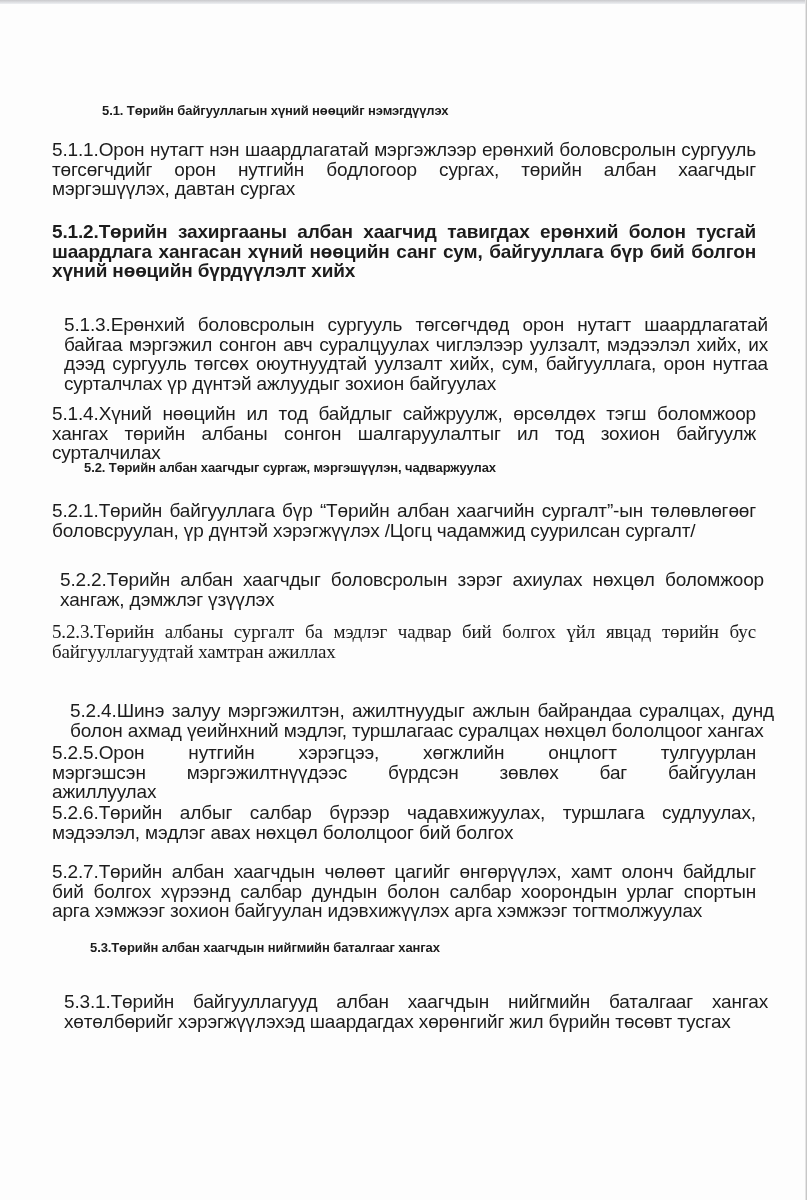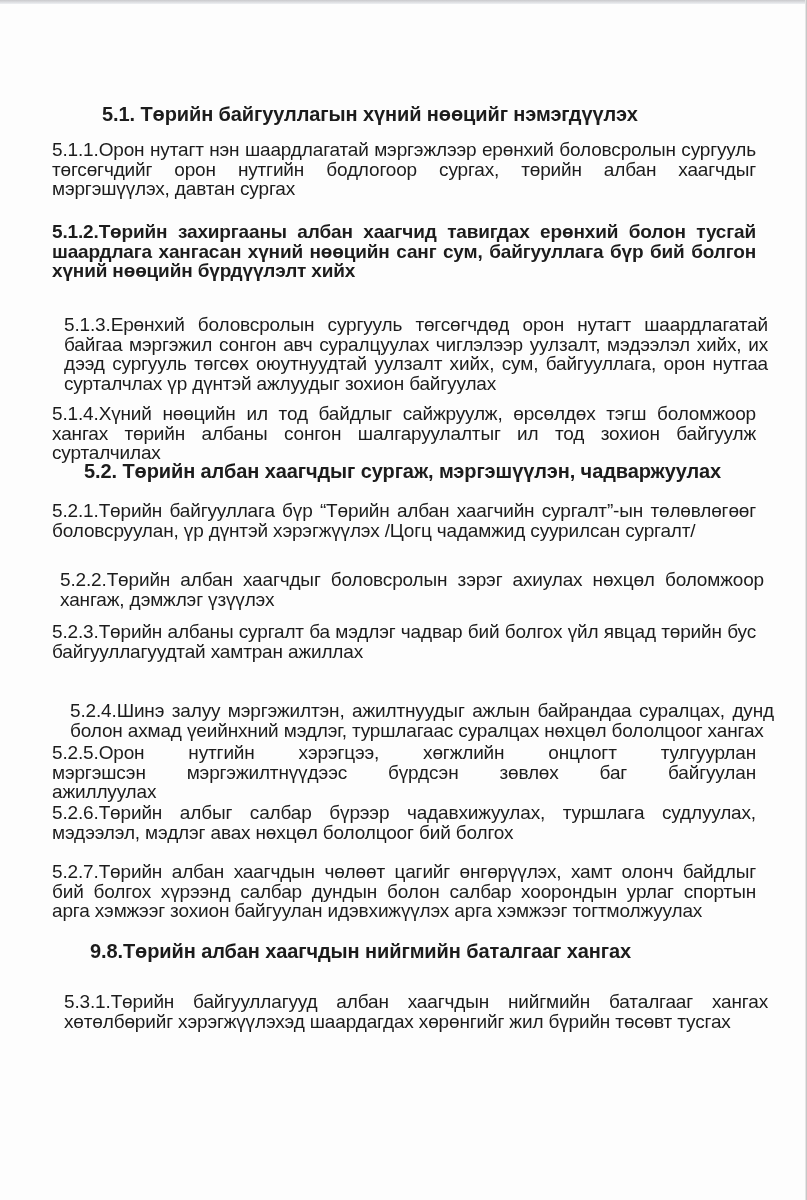--- a/index.html
+++ b/index.html
@@ -29,21 +29,21 @@
   }
   .page {
     position: absolute;
     left: 52px;
     top: 0;
     width: 704px;
   }
   .heading {
     position: absolute;
     font-weight: bold;
-    font-size: 20px;
+    font-size: 13px;
     letter-spacing: -0.1px;
     white-space: nowrap;
   }
   .para {
     position: absolute;
     left: 0;
     width: 704px;
     font-size: 19px;
     line-height: 19.5px;
     text-align: justify;
@@ -63,23 +63,23 @@
 
   <p class="para" style="top:140px; margin:0;">5.1.1.Орон нутагт нэн шаардлагатай мэргэжлээр ерөнхий боловсролын сургууль төгсөгчдийг орон нутгийн бодлогоор сургах, төрийн албан хаагчдыг мэргэшүүлэх, давтан сургах</p>
   <p class="para" style="top:222px; margin:0;font-weight:bold;">5.1.2.Төрийн захиргааны албан хаагчид тавигдах ерөнхий болон тусгай шаардлага хангасан хүний нөөцийн санг сум, байгууллага бүр бий болгон хүний нөөцийн бүрдүүлэлт хийх</p>
   <p class="para" style="top:303px; margin:12px;">5.1.3.Ерөнхий боловсролын сургууль төгсөгчдөд орон нутагт шаардлагатай байгаа мэргэжил сонгон авч суралцуулах чиглэлээр уулзалт, мэдээлэл хийх, их дээд сургууль төгсөх оюутнуудтай уулзалт хийх, сум, байгууллага, орон нутгаа сурталчлах үр дүнтэй ажлуудыг зохион байгуулах</p>
   <p class="para" style="top:404px; margin:0;">5.1.4.Хүний нөөцийн ил тод байдлыг сайжруулж, өрсөлдөх тэгш боломжоор хангах төрийн албаны сонгон шалгаруулалтыг ил тод зохион байгуулж сурталчилах</p>
 
   <div class="heading" style="left:32px; top:460px;">5.2. Төрийн албан хаагчдыг сургаж, мэргэшүүлэн, чадваржуулах</div>
 
   <p class="para" style="top:501px; margin:0;">5.2.1.Төрийн байгууллага бүр “Төрийн албан хаагчийн сургалт”-ын төлөвлөгөөг боловсруулан, үр дүнтэй хэрэгжүүлэх /Цогц чадамжид суурилсан сургалт/</p>
   <p class="para" style="top:562px; margin:8px;">5.2.2.Төрийн албан хаагчдыг боловсролын зэрэг ахиулах нөхцөл боломжоор хангаж, дэмжлэг үзүүлэх</p>
-  <p class="para" style="top:622px; margin:0;">5.2.3.Төрийн албаны сургалт ба мэдлэг чадвар бий болгох үйл явцад төрийн бус байгууллагуудтай хамтран ажиллах</p>
+  <p class="para" style="top:622px; margin:0;font-family:Liberation Serif, serif;">5.2.3.Төрийн албаны сургалт ба мэдлэг чадвар бий болгох үйл явцад төрийн бус байгууллагуудтай хамтран ажиллах</p>
   <p class="para" style="top:683px; margin:18px;">5.2.4.Шинэ залуу мэргэжилтэн, ажилтнуудыг ажлын байрандаа суралцах, дунд болон ахмад үеийнхний мэдлэг, туршлагаас суралцах нөхцөл бололцоог хангах</p>
   <p class="para" style="top:743px; margin:0; word-spacing:30px;">5.2.5.Орон нутгийн хэрэгцээ, хөгжлийн онцлогт тулгуурлан мэргэшсэн мэргэжилтнүүдээс бүрдсэн зөвлөх баг байгуулан ажиллуулах</p>
   <p class="para" style="top:803px; margin:0;">5.2.6.Төрийн албыг салбар бүрээр чадавхижуулах, туршлага судлуулах, мэдээлэл, мэдлэг авах нөхцөл бололцоог бий болгох</p>
   <p class="para" style="top:862px; margin:0;"> 5.2.7.Төрийн албан хаагчдын чөлөөт цагийг өнгөрүүлэх, хамт олонч байдлыг бий болгох хүрээнд салбар дундын болон салбар хоорондын урлаг спортын арга хэмжээг зохион байгуулан идэвхижүүлэх арга хэмжээг тогтмолжуулах</p>
 
-  <div class="heading" style="left:38px; top:940px;">9.8.Төрийн албан хаагчдын нийгмийн баталгааг хангах</div>
+  <div class="heading" style="left:38px; top:940px;">5.3.Төрийн албан хаагчдын нийгмийн баталгааг хангах</div>
 
   <p class="para" style="top:980px; margin:12px;">5.3.1.Төрийн байгууллагууд албан хаагчдын нийгмийн баталгааг хангах хөтөлбөрийг хэрэгжүүлэхэд шаардагдах хөрөнгийг жил бүрийн төсөвт тусгах</p>
 
 </div>
 
 </body></html>

